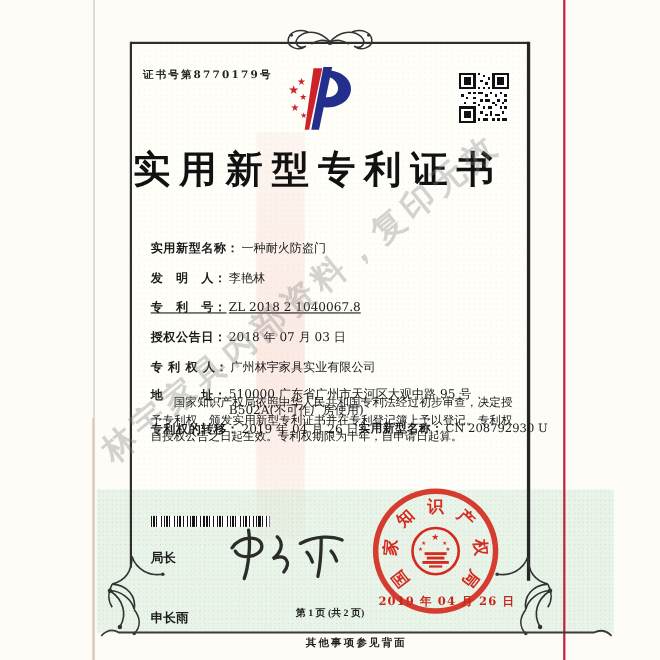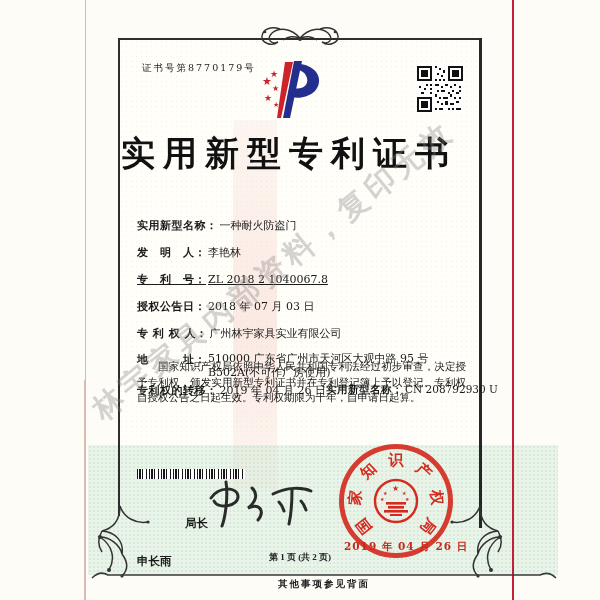--- a/index.html
+++ b/index.html
@@ -29,39 +29,39 @@
     background-size:5px 5px;}
   
   .frame-top{left:119px;top:38px;width:362px;height:2px;background:#2e2e2e;}
   .frame-left{left:118px;top:38px;width:2px;height:478px;background:#2e2e2e;}
   .frame-right{left:479px;top:38px;width:3px;height:490px;background:#262626;}
   .ornament-top{left:235px;top:24px;width:130px;height:26px;}
   .ornament-corner{width:62px;height:74px;}
   .ornament-corner.left{left:94px;top:504px;}
   .ornament-corner.right{left:444px;top:504px;transform:scaleX(-1);}
   
-  .cert-no{left:130px;top:62px;font-size:9.5px;letter-spacing:2px;color:#222;font-weight:normal;margin-left:12px;}
+  .cert-no{left:130px;top:62px;font-size:9.5px;letter-spacing:2px;color:#222;font-weight:bold;}
   .logo{left:254px;top:55px;width:74px;height:70px;}
   .qr{left:417px;top:66px;width:46px;height:46px;}
   .title{left:119px;top:131px;width:340px;text-align:center;
     font-size:34px;font-weight:bold;letter-spacing:8px;color:#111;white-space:nowrap;}
   
   .row{left:137px;font-size:11px;white-space:nowrap;margin-top:36px;}
   .row .lab{font-weight:bold;letter-spacing:.5px;}
   .row .val{margin-left:2px;}
   .row-addr .val{display:inline-block;vertical-align:top;white-space:normal;width:268px;line-height:14px;}
   .row7b{left:326px;font-size:10.5px;}
   
   .paras{left:137px;top:359px;width:329px;font-size:10.5px;line-height:15.6px;
     text-align:justify;color:#141414;}
   .paras p{margin:0;text-indent:2em;}
   
   .barcode{left:137px;top:469px;width:108px;height:10px;
     background:repeating-linear-gradient(90deg,#151515 0 1px,#fff 1px 2px,#151515 2px 4px,#fff 4px 5px,#151515 5px 6px,#fff 6px 9px,#151515 9px 10px,#fff 10px 12px);}
-  .director-title{left:137px;top:516px;font-size:11.5px;font-weight:bold;margin-left:48px;}
+  .director-title{left:137px;top:500px;font-size:11.5px;font-weight:bold;}
   .director-name{left:137px;top:508px;font-size:11.5px;font-weight:bold;margin-top:46px;}
   .signature{left:203px;top:477px;width:118px;height:54px;}
   
   .seal{left:339px;top:444px;width:114px;height:114px;border-radius:50%;
     border:5px solid rgba(212,43,32,.92);box-sizing:border-box;
     background:radial-gradient(circle at 50% 50%,rgba(255,230,225,.15),transparent 70%);}
   .seal-ring{position:absolute;left:0;top:0;right:0;bottom:0;}
   .seal-ring span{position:absolute;left:50%;top:50%;width:18px;height:18px;margin:-9px;
     display:flex;align-items:center;justify-content:center;
     font-size:15px;font-weight:bold;color:#d42b20;}

